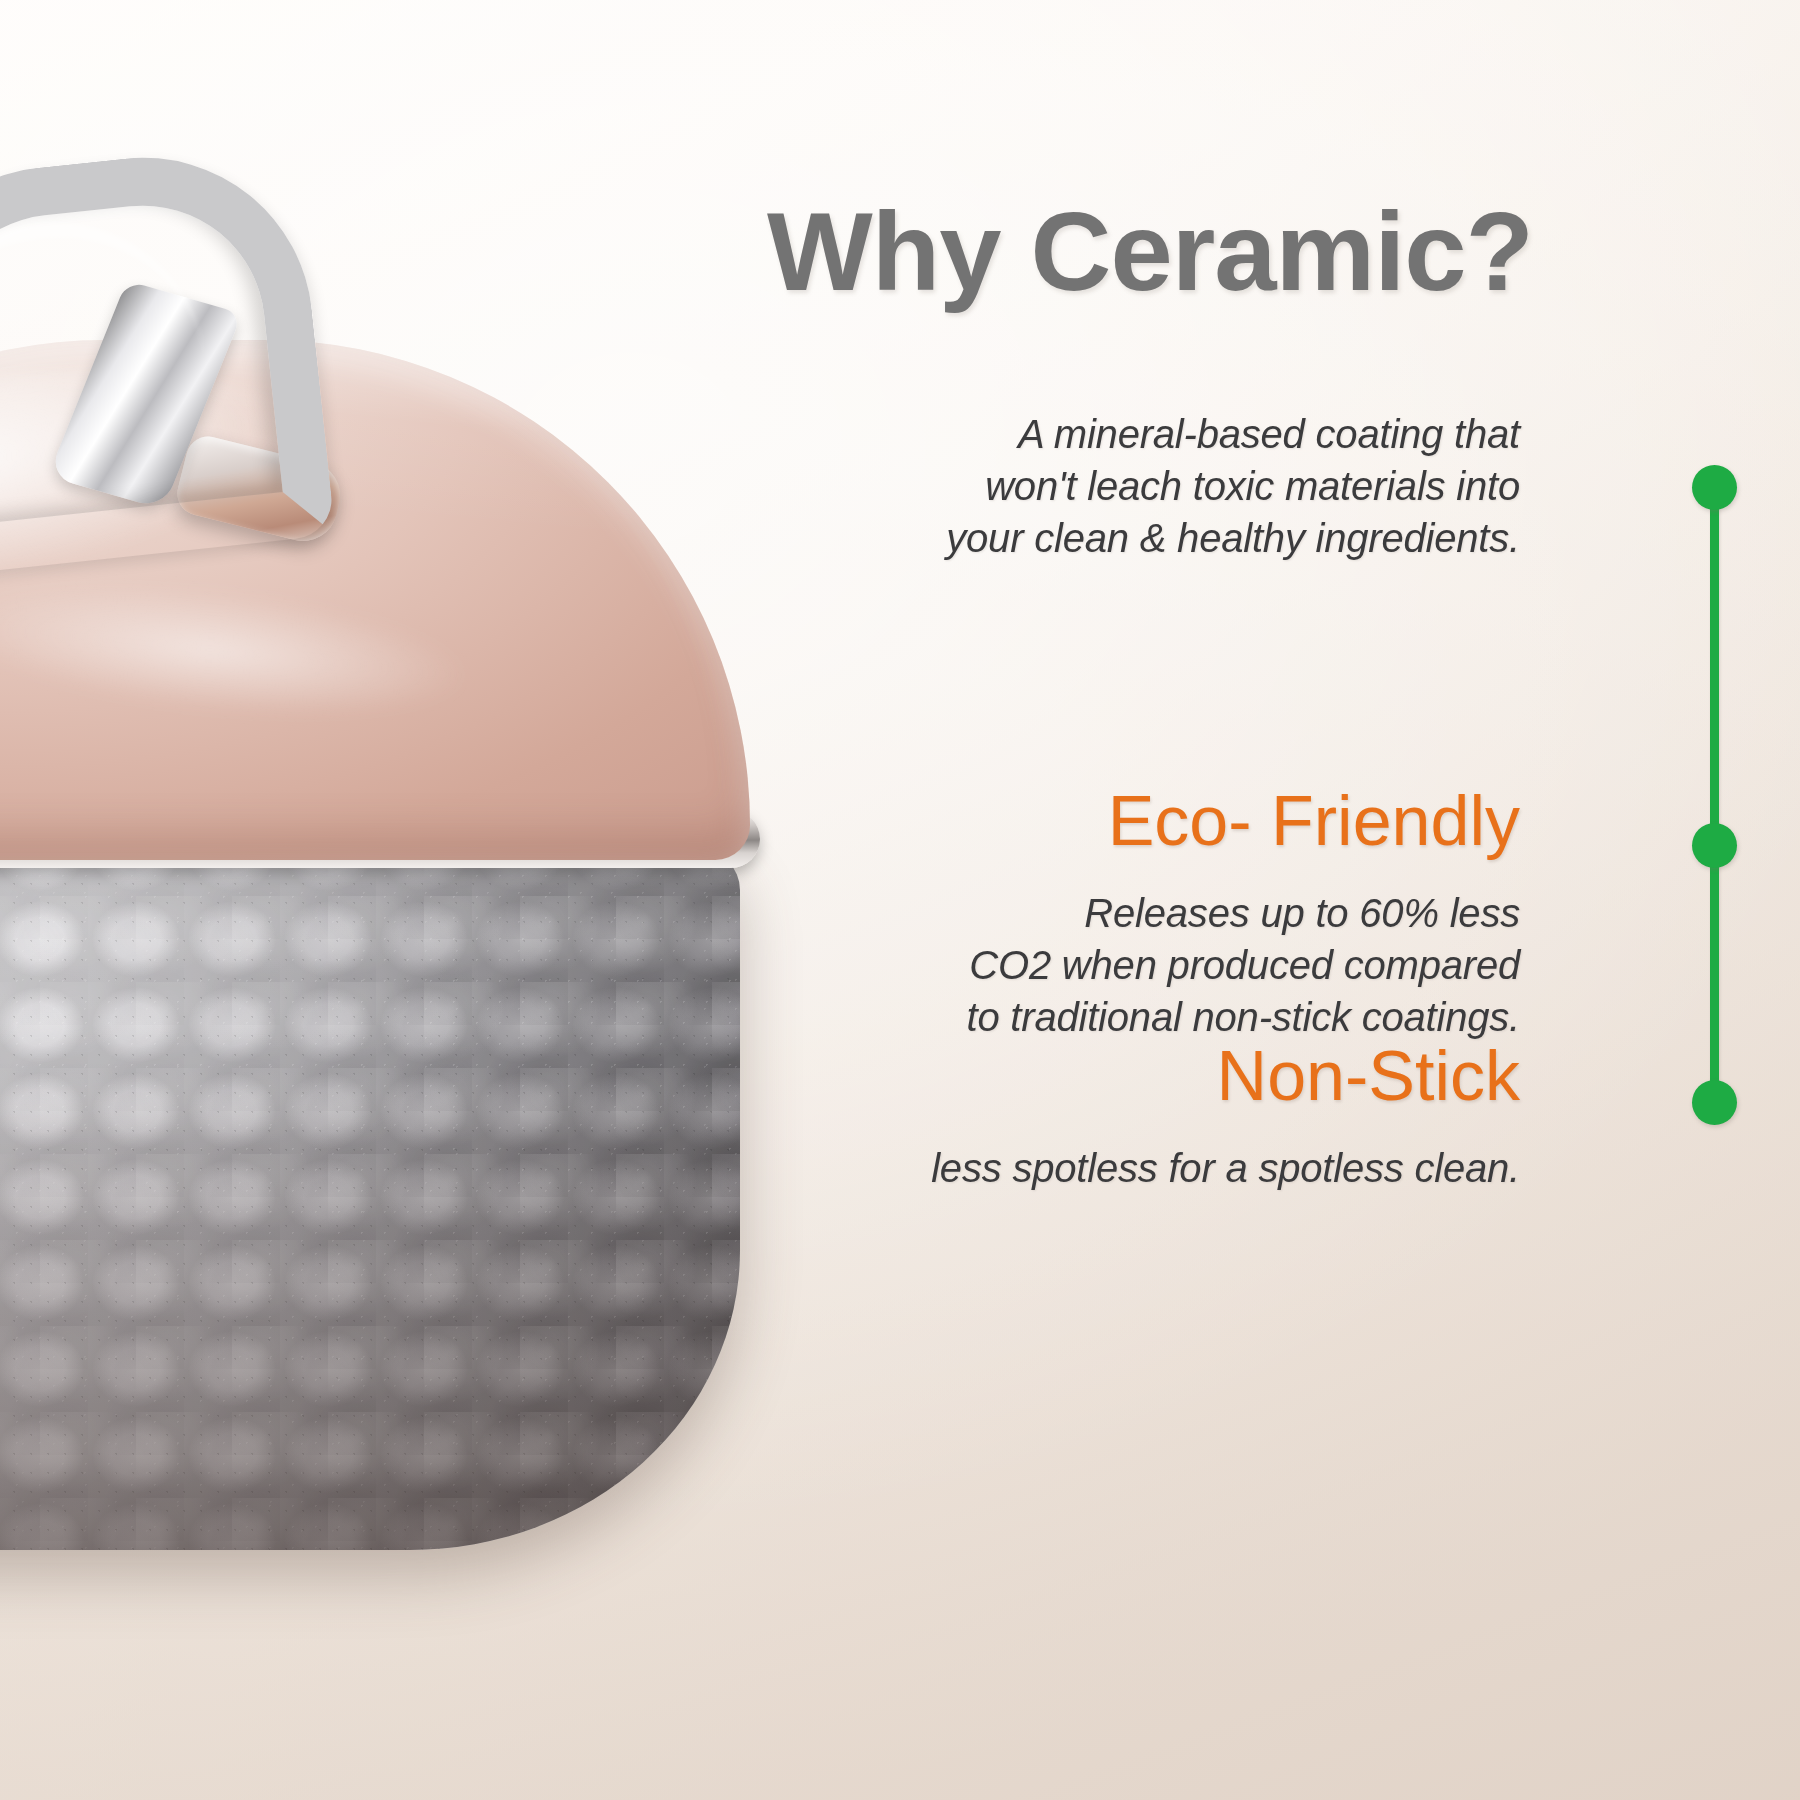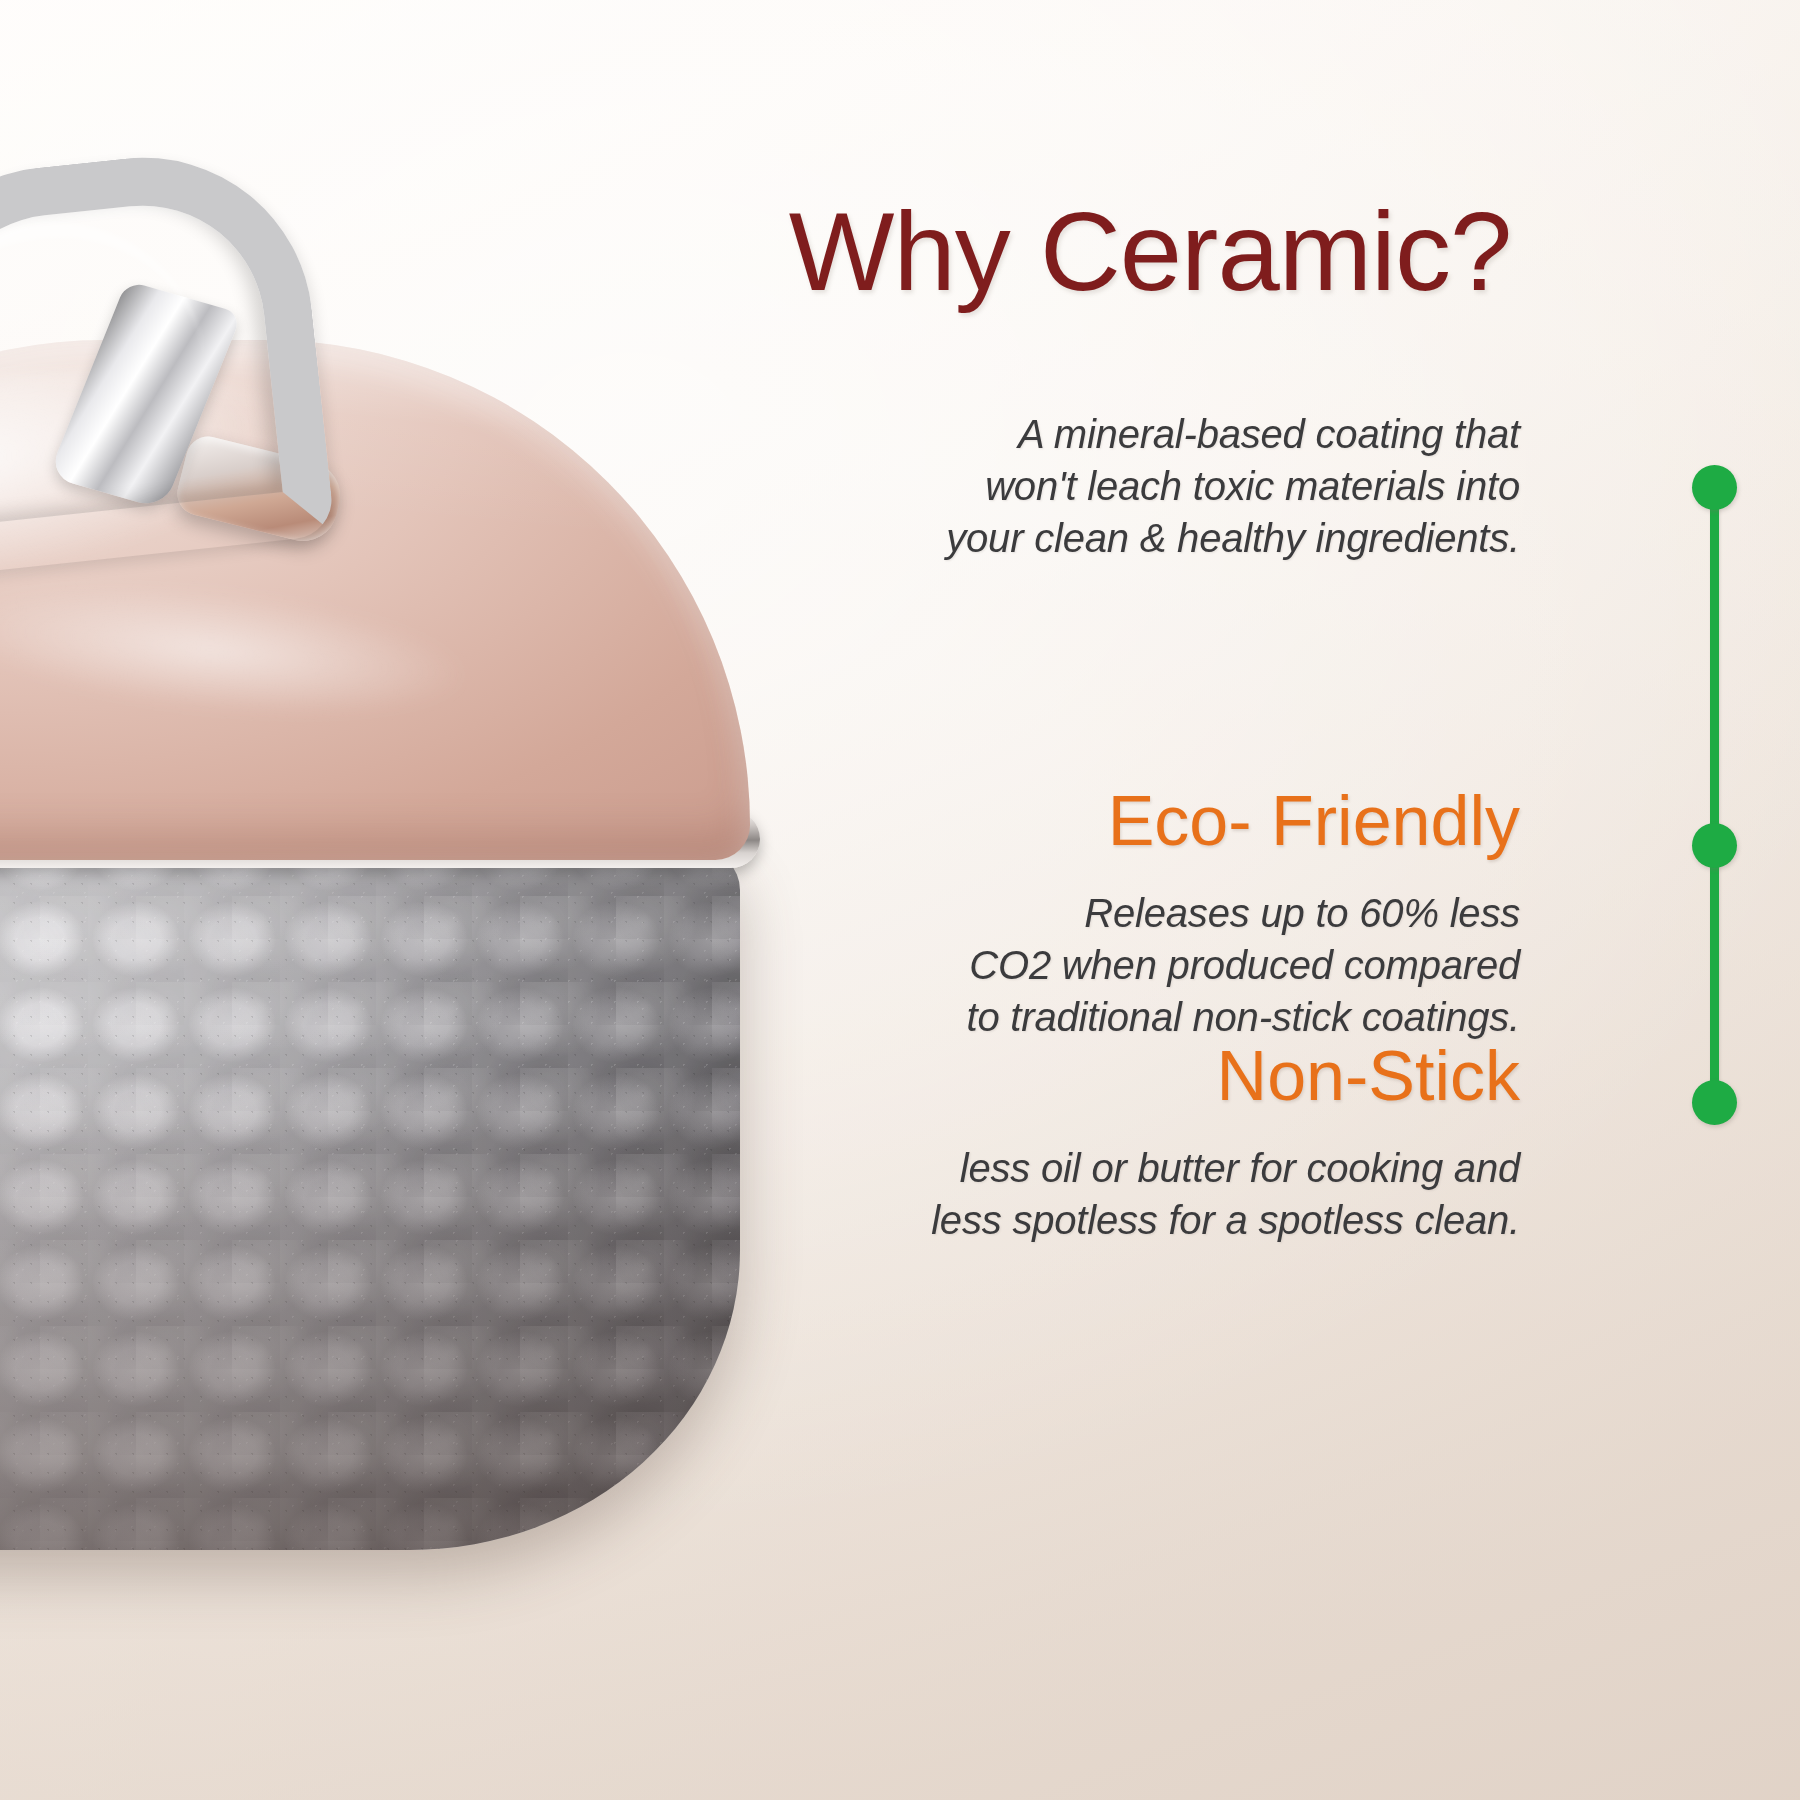--- a/index.html
+++ b/index.html
@@ -205,24 +205,24 @@
     height: 1800px;
   }
 
   .title {
     position: absolute;
     left: 0;
     top: 196px;
     width: 900px;
     text-align: center;
     font-size: 112px;
-    font-weight: 400;
+    font-weight: 700;
     letter-spacing: -1px;
     line-height: 1;
-    color: #7f1d1d;
+    color: #737373;
     text-shadow: 2px 3px 4px rgba(120,110,100,0.18);
   }
 
   .block { position: absolute; width: 820px; left: 0; text-align: right; }
   .block .heading {
     font-size: 70px;
     font-weight: 400;
     letter-spacing: 0px;
     line-height: 1.05;
     color: #e8711a;
@@ -308,21 +308,20 @@
       <div class="body">
         <span class="ln">Releases up to 60% less</span>
         <span class="ln">CO2 when produced compared</span>
         <span class="ln">to traditional non-stick coatings.</span>
       </div>
     </div>
 
     <div class="block" id="block-2">
       <div class="heading">Non-Stick</div>
       <div class="body">
-        <span class="ln">less oil or butter for cooking and</span>
         <span class="ln">less spotless for a spotless clean.</span>
       </div>
     </div>
 
     <div class="timeline">
       <div class="tl-line" style="top:487px;height:370px;"></div>
       <div class="tl-line" style="top:845px;height:258px;"></div>
       <div class="tl-dot" style="top:465px;"></div>
       <div class="tl-dot" style="top:823px;"></div>
       <div class="tl-dot" style="top:1080px;"></div>

